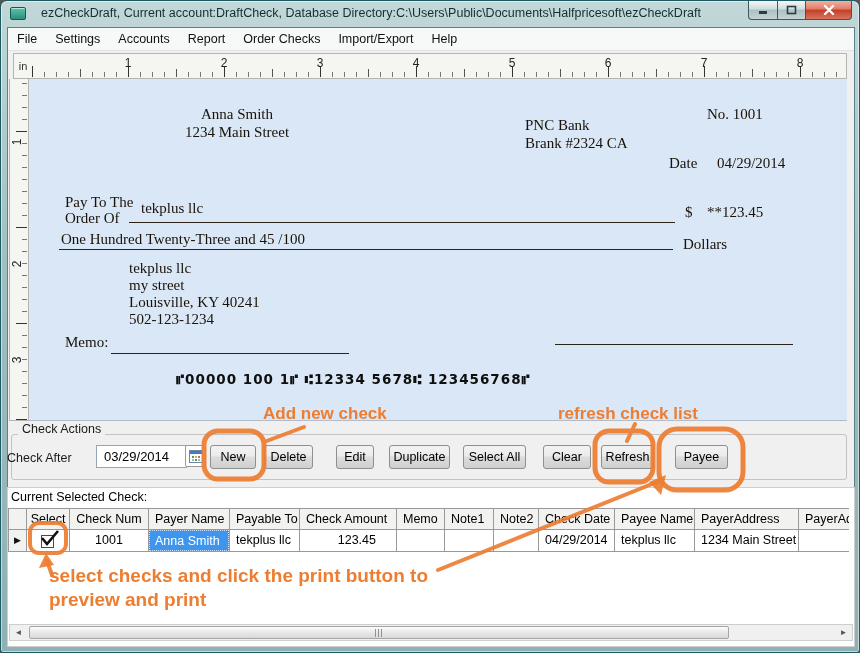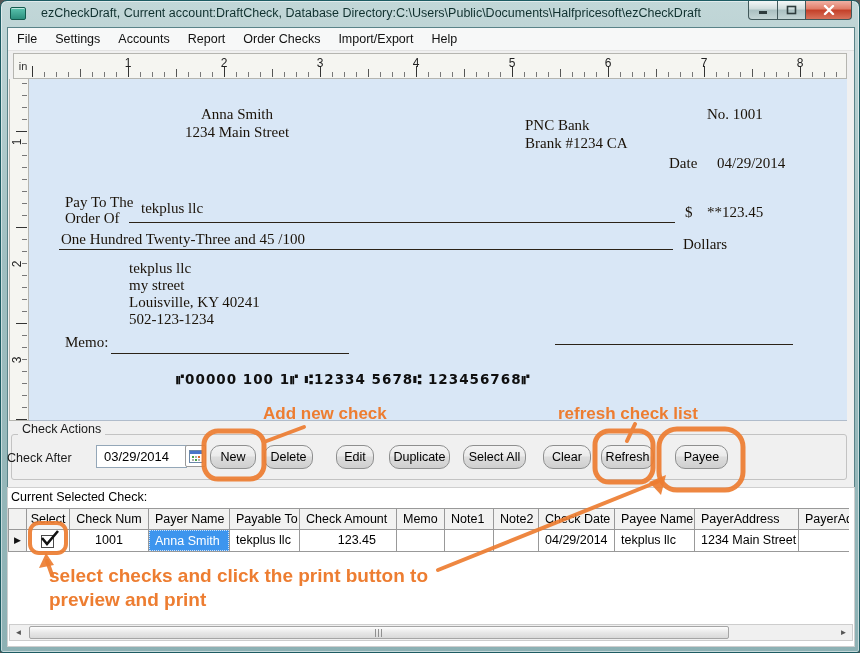--- a/index.html
+++ b/index.html
@@ -70,21 +70,21 @@
     font-weight:bold; font-size:13.5px; letter-spacing:1px; color:#0f0f0f; }
 
   
   .groupbox { left:10px; top:433px; width:836px; height:46px; border:1px solid #c3c3c3; border-radius:3px; }
   .group-legend { left:17px; top:421px; font-size:12.5px; color:#1a1a1a; background:#f0f0f0; padding:0 4px; }
   .field-label { font-size:12.5px; color:#1a1a1a; }
   .datebox { left:95px; top:444px; width:91px; height:23px; border:1px solid #94a7b8; background:#fff;
     font-family:"Liberation Sans", sans-serif; font-size:13px; padding:0 0 0 7px; color:#000; }
   .calbtn { left:184px; top:444px; width:21px; height:22px; background:#fff; border:1px solid #9a9a9a; border-radius:2px;
     display:flex; align-items:center; justify-content:center; }
-  .wbtn { position:absolute; top:444px; height:24px; border:1px solid #8e8f8f; border-radius:10px;
+  .wbtn { position:absolute; top:444px; height:24px; border:1px solid #8e8f8f; border-radius:3px;
     background:linear-gradient(180deg,#f3f3f3,#ebebeb 45%,#dddddd 50%,#cfcfcf);
     font-size:12.5px; color:#000; text-align:center; line-height:22px; }
 
   
   .gridpanel { left:6px; top:486px; width:848px; height:160px; background:#fff; border:1px solid #cfcfcf; }
   .grid-label { left:10px; top:489px; font-size:12.5px; color:#000; }
   .grid { left:7px; top:507px; width:841px; height:44px; overflow:hidden; border-left:1px solid #999; border-top:1px solid #999; }
   .g-row { display:flex; }
   .gc { border-right:1px solid #999; border-bottom:1px solid #999; height:21px; font-size:12.5px;
     overflow:hidden; white-space:nowrap; flex:none; position:relative; }
@@ -171,21 +171,21 @@
     <span class="v-num" style="top:274px">3</span>
   </div>
 
   <div class="canvas abs">
     <div class="abs" style="left:128px;top:26px;width:160px;text-align:center;line-height:18px;">
       <div>Anna Smith</div>
       <div>1234 Main Street</div>
     </div>
     <div class="abs" style="left:496px;top:30px;line-height:18px;margin-top:7px;">
       <div>PNC Bank</div>
-      <div>Brank #1234 CA</div>
+      <div>Brank #2324 CA</div>
     </div>
     <div class="abs" style="left:678px;top:27px;">No. 1001</div>
     <span class="abs" style="left:640px;top:76px;">Date</span>
     <span class="abs" style="left:688px;top:76px;">04/29/2014</span>
     <div class="abs" style="left:36px;top:115px;line-height:16px;">
       <div>Pay To The</div>
       <div>Order Of</div>
     </div>
     <span class="abs" style="left:112px;top:121px;">tekplus llc</span>
     <div class="ln" style="left:100px;top:143px;width:546px;"></div>

